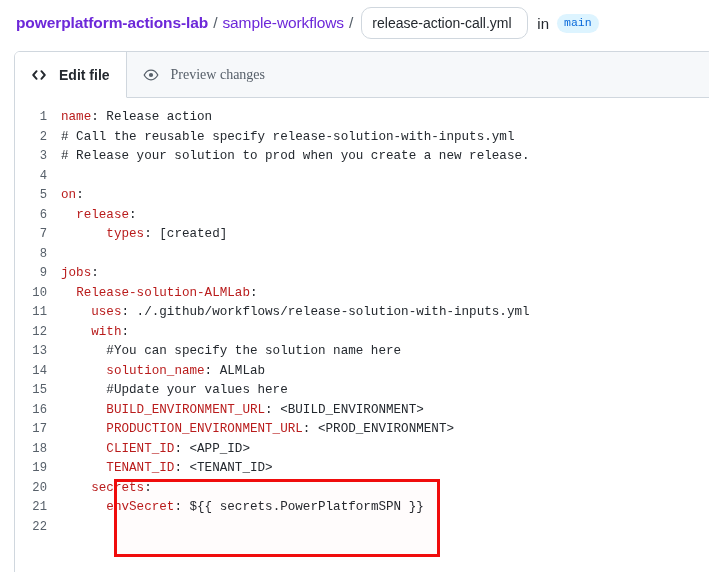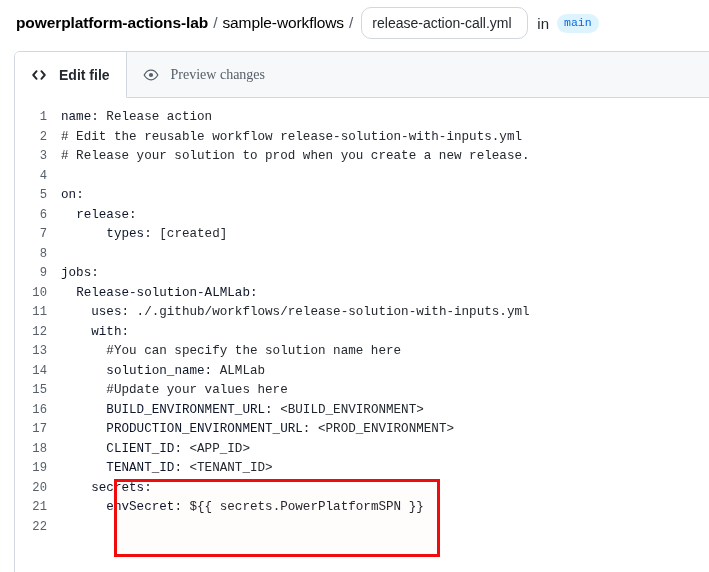--- a/index.html
+++ b/index.html
@@ -19,21 +19,21 @@
   
   .breadcrumb-bar {
     display: flex;
     align-items: center;
     height: 46px;
     padding: 0 0 0 16px;
     box-sizing: border-box;
     gap: 0px;
   }
   .crumb-link {
-    color: #000000;
+    color: #6d28d9;
     font-size: 15.5px;
     font-weight: 700;
     text-decoration: none;
     white-space: nowrap;
     letter-spacing: -0.1px;
   }
   .crumb-link.plain {
     font-weight: 400;
   }
   .crumb-sep {
@@ -150,21 +150,21 @@
     width: 46px;
     min-width: 46px;
     text-align: right;
     padding-right: 14px;
     box-sizing: border-box;
     color: #57606a;
     user-select: none;
     font-size: 12.2px;
   }
   .code-text { color: #24292f; }
-  .tok-key { color: #0f172a; }
+  .tok-key { color: #b91c1c; }
   .tok-punc { color: #24292f; }
   .tok-val { color: #24292f; }
   .tok-comment { color: #24292f; }
 
   
   .red-box {
     position: absolute;
     left: 99px;
     top: 381px;
     width: 326px;
@@ -208,21 +208,21 @@
           <circle cx="8" cy="8" r="2.1" fill="currentColor" stroke="none"></circle>
         </svg>
       </span>
       <span>Preview changes</span>
     </div>
   </div>
 
   <div class="code-area">
     <div id="code-lines">
         <div class="code-line"><span class="ln">1</span><span class="code-text"><span class="tok-key">name</span><span class="tok-punc">: </span><span class="tok-val">Release action</span></span></div>
-        <div class="code-line"><span class="ln">2</span><span class="code-text"><span class="tok-comment"># Edit the reusable workflow release-solution-with-inputs.yml</span></span></div>
+        <div class="code-line"><span class="ln">2</span><span class="code-text"><span class="tok-comment"># Call the reusable specify release-solution-with-inputs.yml</span></span></div>
         <div class="code-line"><span class="ln">3</span><span class="code-text"><span class="tok-comment"># Release your solution to prod when you create a new release.</span></span></div>
         <div class="code-line"><span class="ln">4</span><span class="code-text"></span></div>
         <div class="code-line"><span class="ln">5</span><span class="code-text"><span class="tok-key">on</span><span class="tok-punc">:</span></span></div>
         <div class="code-line"><span class="ln">6</span><span class="code-text"><span class="tok-val">  </span><span class="tok-key">release</span><span class="tok-punc">:</span></span></div>
         <div class="code-line"><span class="ln">7</span><span class="code-text"><span class="tok-val">      </span><span class="tok-key">types</span><span class="tok-val">: [created]</span></span></div>
         <div class="code-line"><span class="ln">8</span><span class="code-text"></span></div>
         <div class="code-line"><span class="ln">9</span><span class="code-text"><span class="tok-key">jobs</span><span class="tok-punc">:</span></span></div>
         <div class="code-line"><span class="ln">10</span><span class="code-text"><span class="tok-val">  </span><span class="tok-key">Release-solution-ALMLab</span><span class="tok-punc">:</span></span></div>
         <div class="code-line"><span class="ln">11</span><span class="code-text"><span class="tok-val">    </span><span class="tok-key">uses</span><span class="tok-val">: ./.github/workflows/release-solution-with-inputs.yml</span></span></div>
         <div class="code-line"><span class="ln">12</span><span class="code-text"><span class="tok-val">    </span><span class="tok-key">with</span><span class="tok-punc">:</span></span></div>

